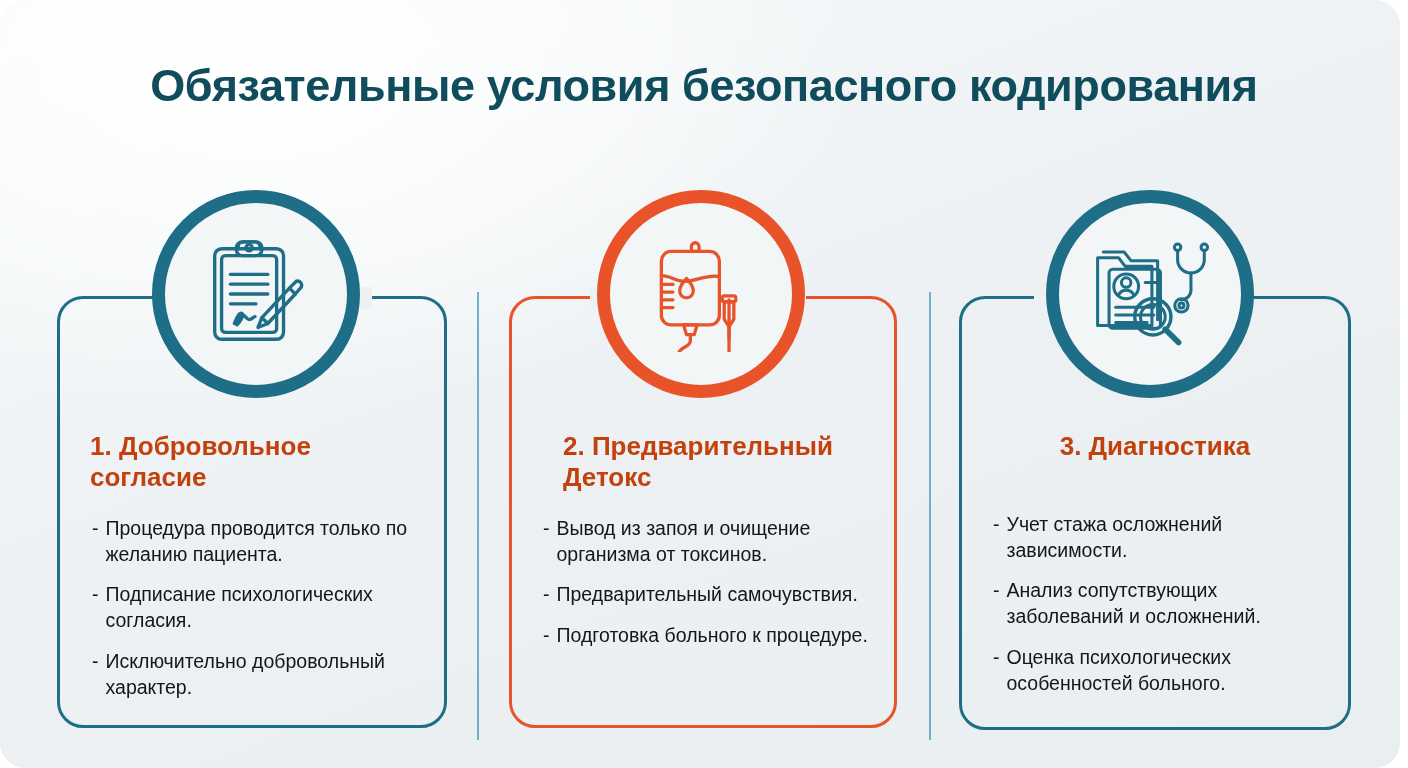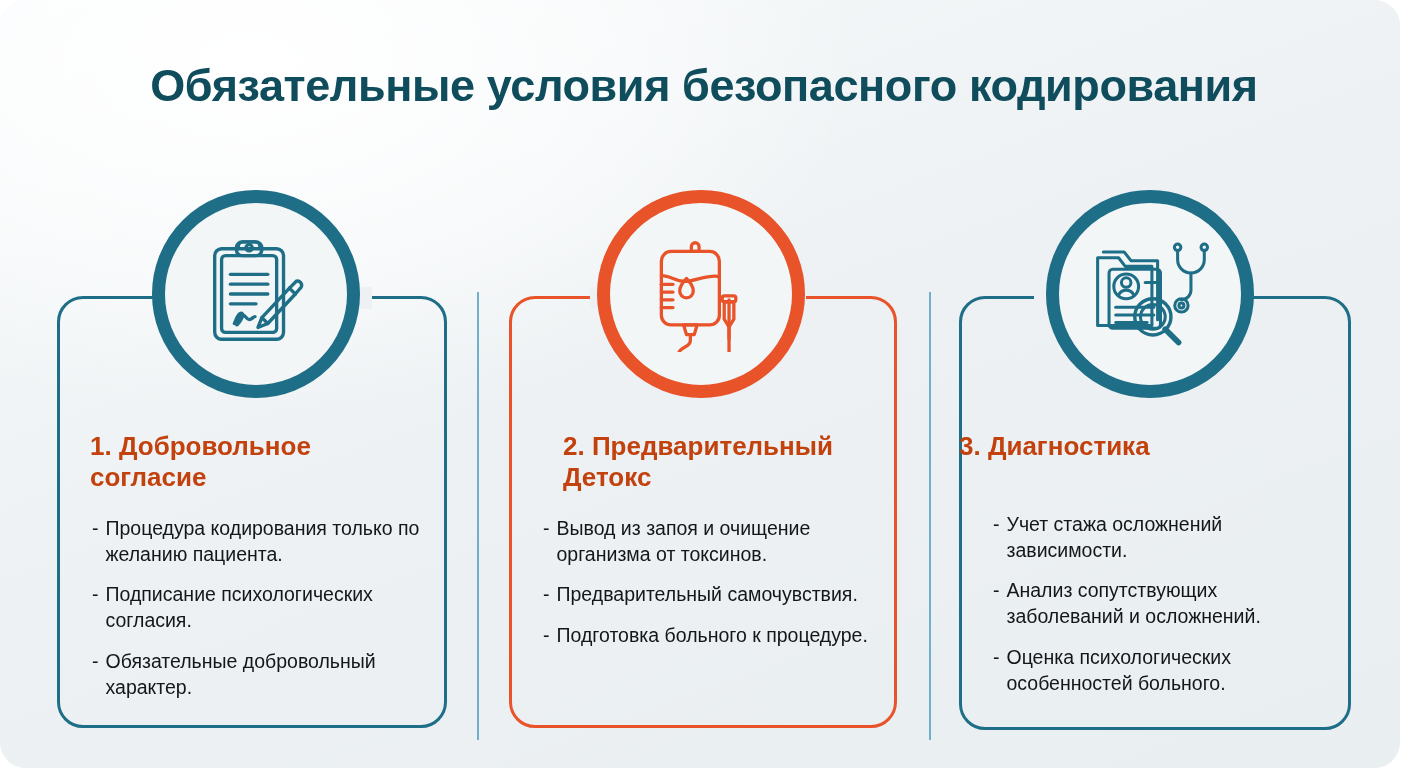--- a/index.html
+++ b/index.html
@@ -113,21 +113,21 @@
     position: absolute;
     font-size: 26px;
     font-weight: bold;
     color: #c2410c;
     line-height: 1.18;
   }
   #heading-1 { left: 90px;  top: 431px; width: 330px; }
   #heading-2 { left: 541px; top: 431px; width: 330px; margin-left: 22px; }
   #heading-3 {
     left: 959px; top: 431px; width: 392px;
-    text-align: left;
+    text-align: center;
   }
 
   .bullet-list {
     position: absolute;
     list-style: none;
     margin: 0;
     padding: 0;
     font-size: 19.5px;
     line-height: 1.32;
     color: #14171a;
@@ -179,29 +179,29 @@
         <path d="M94 54l6 6 6-7a4.3 4.3 0 0 0-5-6z"></path>
       </svg>
     </span>
   </div>
 
   <div class="card-heading" id="heading-1">1. Добровольное согласие</div>
 
   <ul class="bullet-list" id="list-1">
     <li>
       <span class="bullet-dash">-</span>
-      <span class="bullet-text">Процедура кодирования только по желанию пациента.</span>
+      <span class="bullet-text">Процедура проводится только по желанию пациента.</span>
     </li>
     <li>
       <span class="bullet-dash">-</span>
       <span class="bullet-text">Подписание психологических согласия.</span>
     </li>
     <li>
       <span class="bullet-dash">-</span>
-      <span class="bullet-text">Обязательные добровольный характер.</span>
+      <span class="bullet-text">Исключительно добровольный характер.</span>
     </li>
   </ul>
 
   <div class="card accent-orange" id="card-2">
     <div class="card-notch" id="notch-2"></div>
   </div>
 
   <div class="icon-circle accent-orange" id="circle-2">
     <span>
       <svg width="116" height="116" viewBox="0 0 120 120" fill="none" stroke="#e8532a" stroke-width="3.4" stroke-linecap="round" stroke-linejoin="round">

